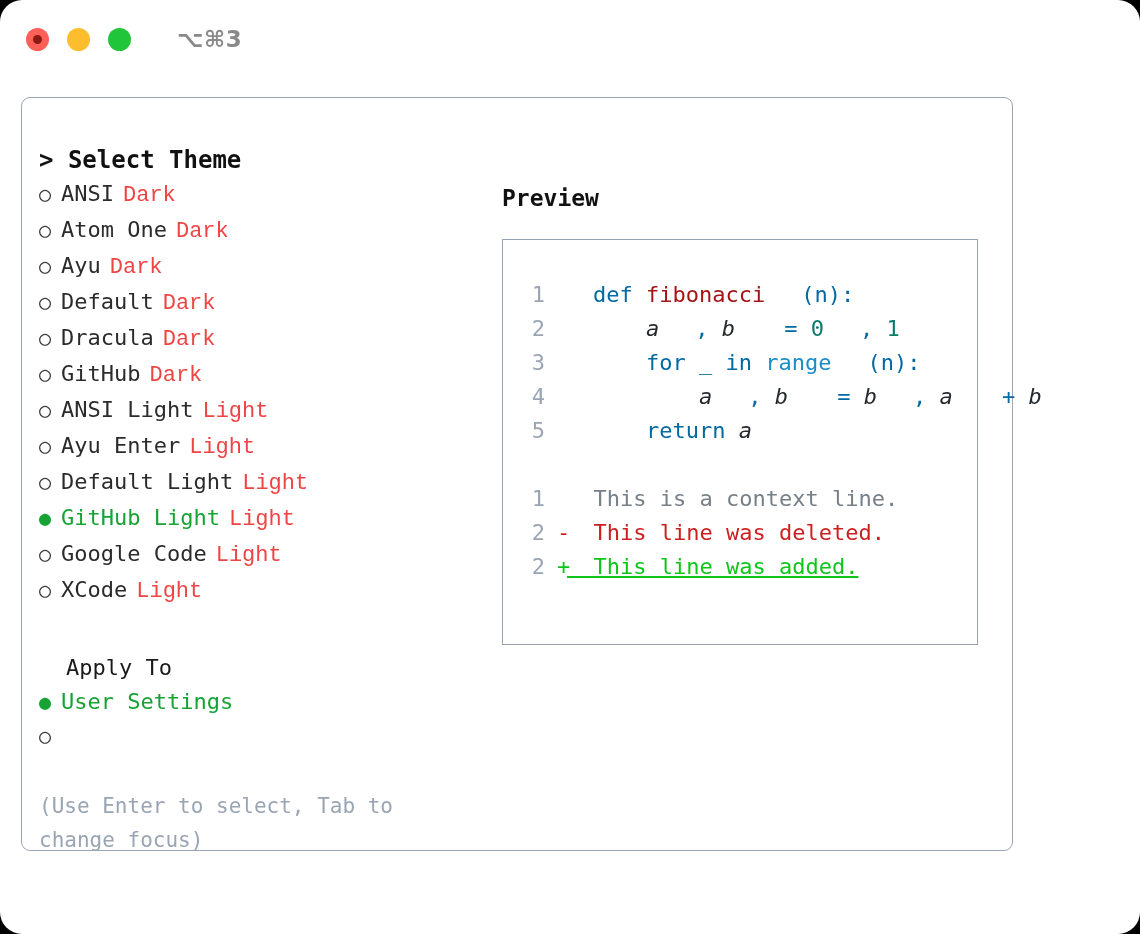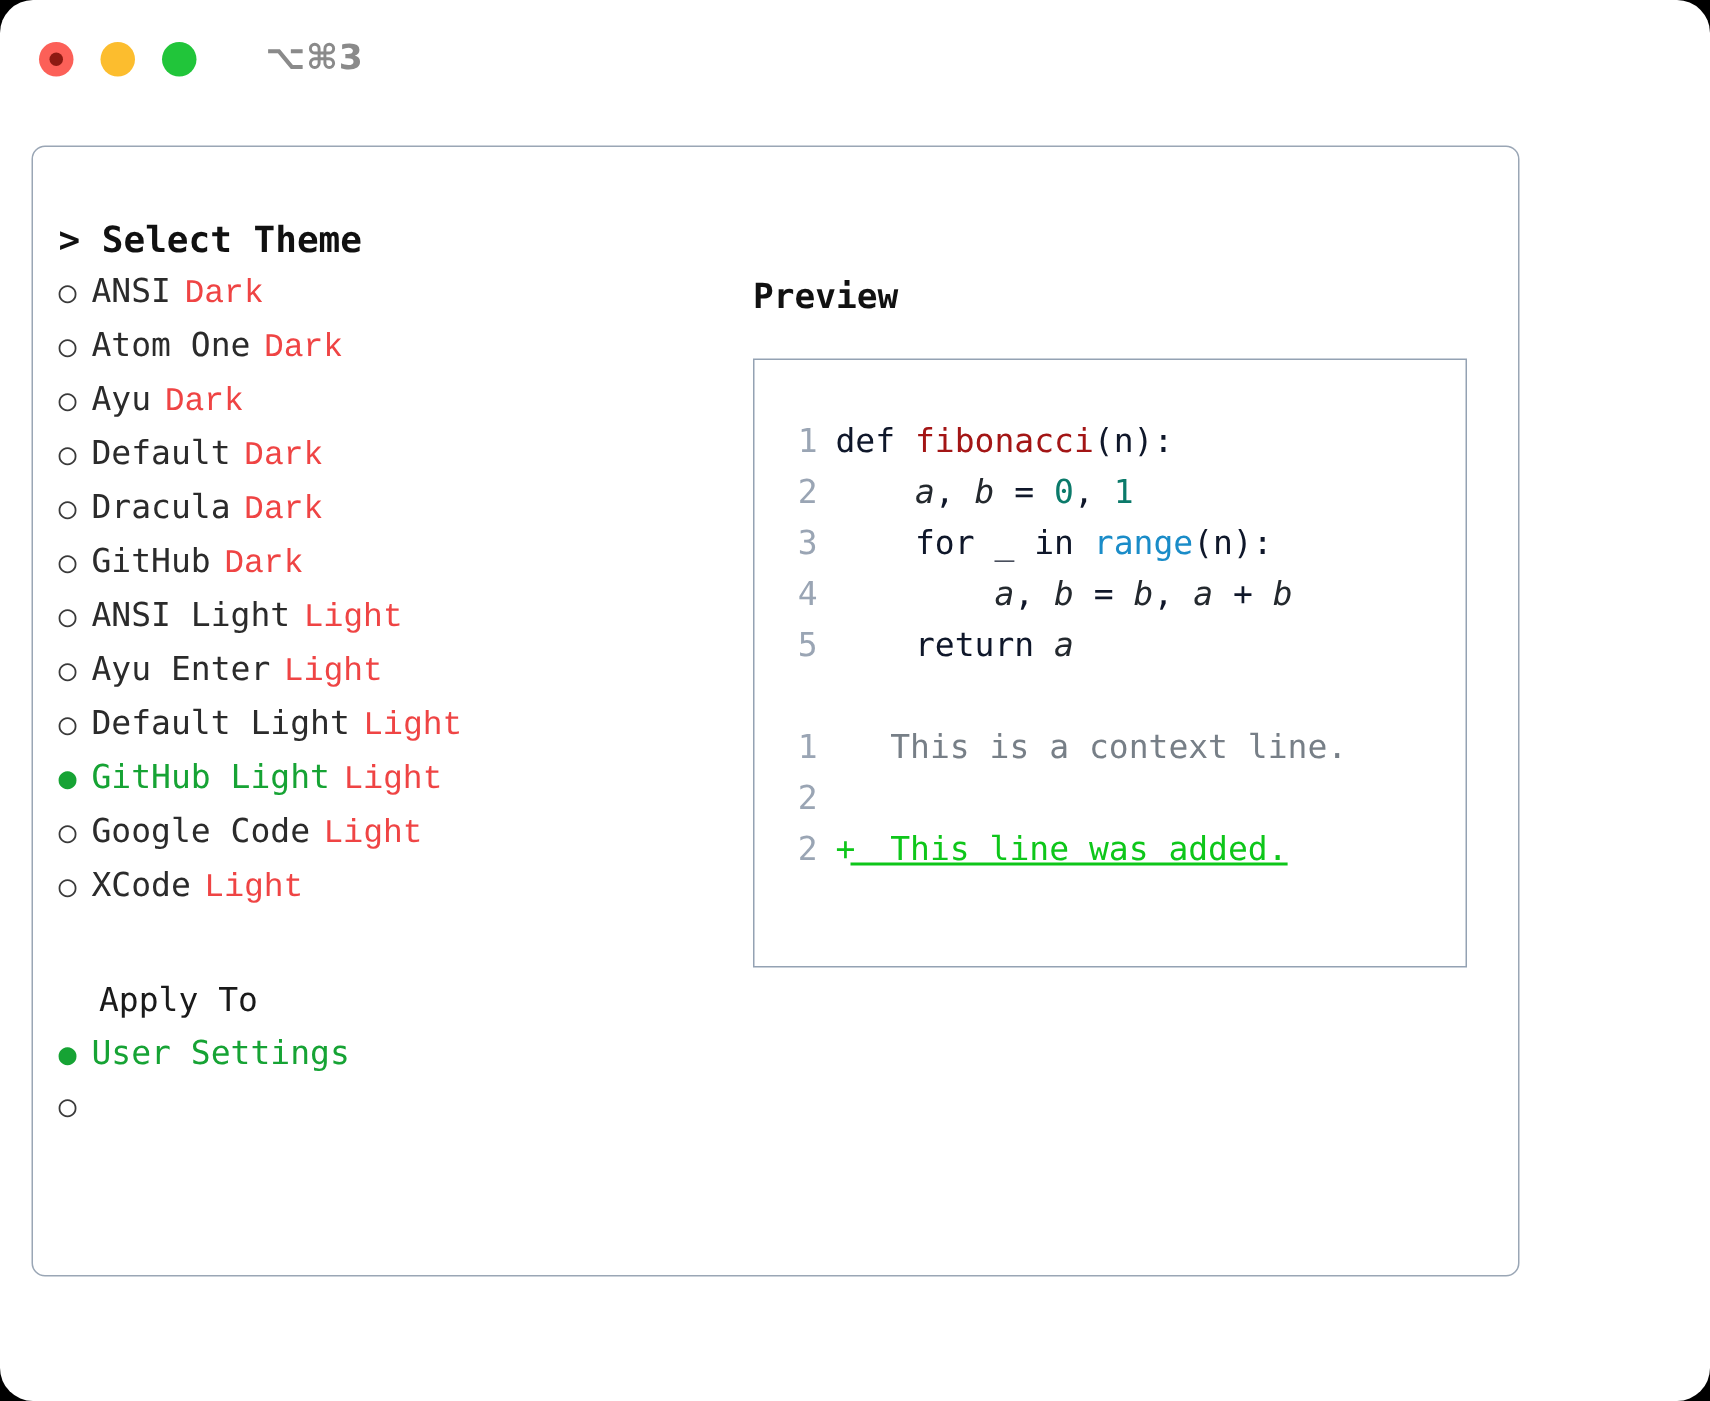--- a/index.html
+++ b/index.html
@@ -178,21 +178,21 @@
     line-height: 34px;
     white-space: pre;
   }
   .lineno {
     width: 26px;
     text-align: right;
     color: #9aa5b4;
     flex: none;
     margin-right: 12px;
   }
-  .code-text { color: #0f172a; }
+  .code-text { color: #0369a1; margin-left: 36px; }
 
   .tok-fn   { color: #a31515; }
   .tok-num  { color: #0b7a6a; }
   .tok-call { color: #1a8cc8; }
   .tok-var  { font-style: italic; color: #24292e; }
 
   .diff-block { margin-top: 34px; }
   .diff-sign { width: 10px; display: inline-block; }
   .diff-ctx { color: #777f87; }
   .diff-del { color: #cc1f1f; }
@@ -235,36 +235,37 @@
           </div>
 
         <div class="apply-block">
           <div class="apply-title">Apply To</div>
           <div id="apply-list">
               <div class="opt-row selected"><span class="opt-marker">●</span><span class="opt-label">User Settings</span></div>
               <div class="opt-row"><span class="opt-marker">○</span></div>
             </div>
         </div>
 
+        <div class="hint">(Use Enter to select, Tab to change focus)</div>
       </div>
 
       <div class="right-col">
         <div class="preview-title">Preview</div>
 
         <div class="preview-box">
           <div id="code-block">
               <div class="code-line"><span class="lineno">1</span><span><span class="code-text">def </span><span class="tok-fn">fibonacci</span><span class="code-text">(n):</span></span></div>
               <div class="code-line"><span class="lineno">2</span><span><span class="code-text">    </span><span class="tok-var">a</span><span class="code-text">, </span><span class="tok-var">b</span><span class="code-text"> = </span><span class="tok-num">0</span><span class="code-text">, </span><span class="tok-num">1</span></span></div>
               <div class="code-line"><span class="lineno">3</span><span><span class="code-text">    for _ in </span><span class="tok-call">range</span><span class="code-text">(n):</span></span></div>
               <div class="code-line"><span class="lineno">4</span><span><span class="code-text">        </span><span class="tok-var">a</span><span class="code-text">, </span><span class="tok-var">b</span><span class="code-text"> = </span><span class="tok-var">b</span><span class="code-text">, </span><span class="tok-var">a</span><span class="code-text"> + </span><span class="tok-var">b</span></span></div>
               <div class="code-line"><span class="lineno">5</span><span><span class="code-text">    return </span><span class="tok-var">a</span></span></div>
             </div>
           <div class="diff-block" id="diff-block">
               <div class="code-line"><span class="lineno">1</span><span class="diff-ctx"><span class="diff-sign"> </span><span>  This is a context line.</span></span></div>
-              <div class="code-line"><span class="lineno">2</span></div>
+              <div class="code-line"><span class="lineno">2</span><span class="diff-del"><span class="diff-sign">-</span><span>  This line was deleted.</span></span></div>
               <div class="code-line"><span class="lineno">2</span><span class="diff-add"><span class="diff-sign">+</span><span>  This line was added.</span></span></div>
             </div>
         </div>
       </div>
 
     </div>
   </div>
 </div>
 
 </body></html>

